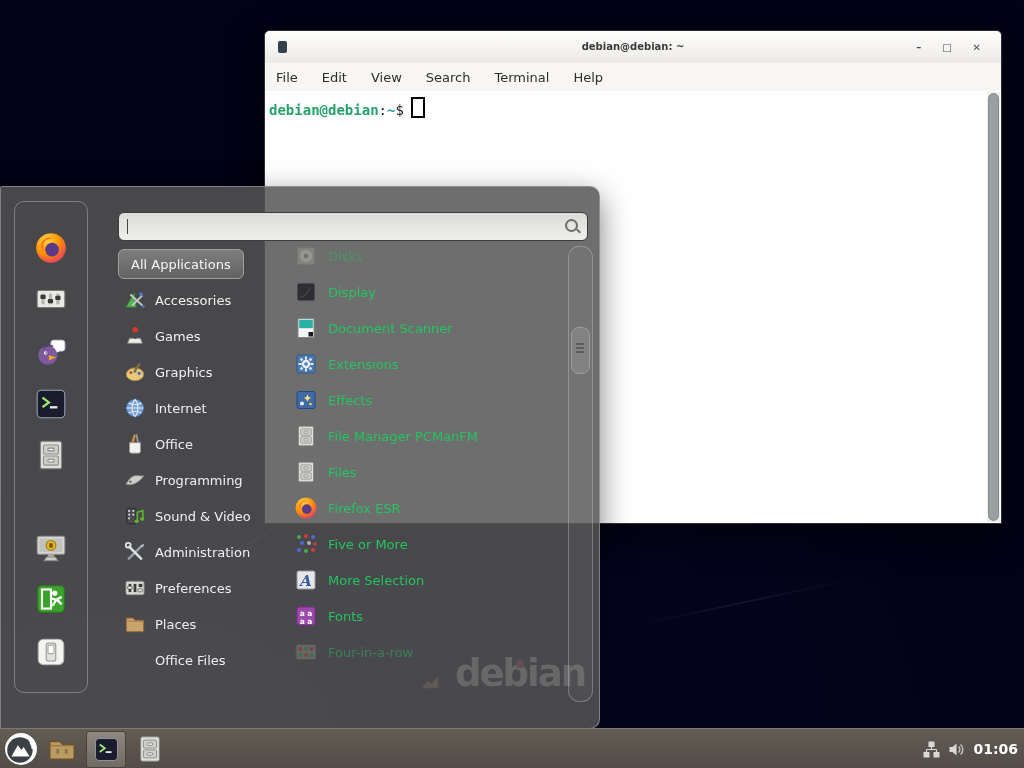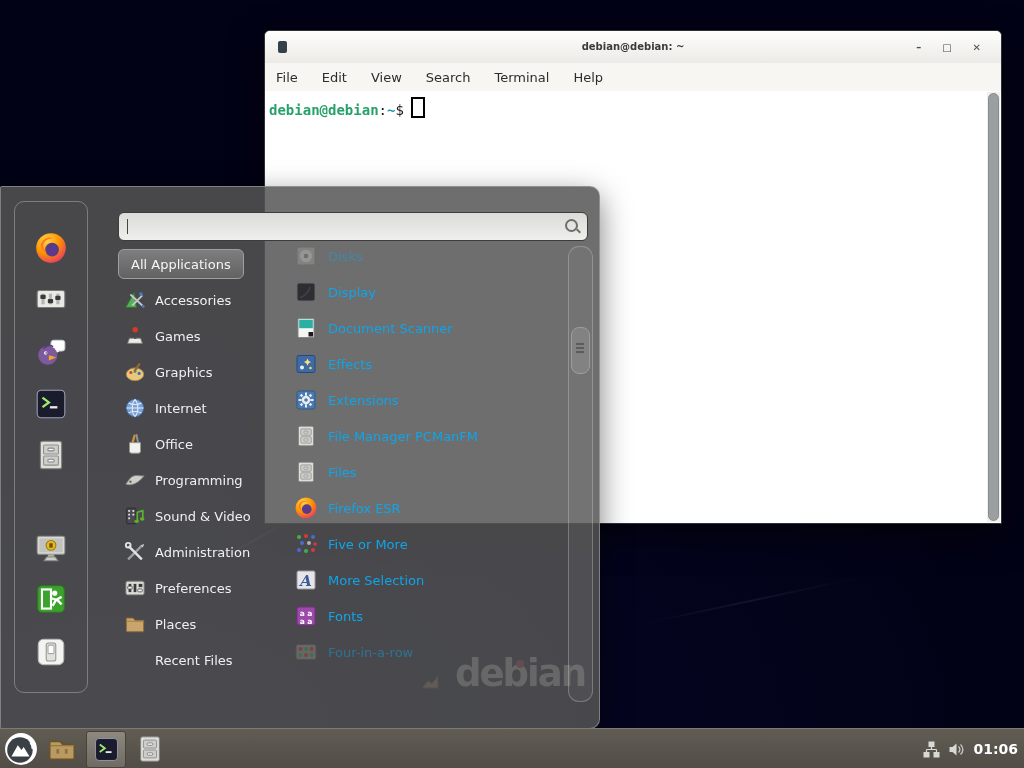--- a/index.html
+++ b/index.html
@@ -61,21 +61,21 @@
   .cat-selected{display:inline-flex;align-items:center;height:28px;padding:0 12px;margin:0 0 3px 1px;
     background:linear-gradient(#7e7e7e,#626262);border:1px solid #9e9e9e;border-radius:6px;
     color:#f5f5f5;font-size:13px;}
   .cat-row{display:flex;align-items:center;height:36px;gap:9px;padding-left:7px;
     color:#f0f0f0;font-size:13px;cursor:default;}
   .cat-row .ic{width:22px;height:22px;flex:0 0 22px;}
   .cat-row .ic svg{width:100%;height:100%;}
 
   #apps{left:283px;top:54px;width:282px;height:460px;overflow:hidden;}
   .app-row{display:flex;align-items:center;height:36px;gap:10px;padding-left:10px;
-    color:#0ea5e9;font-size:13px;cursor:default;}
+    color:#22c55e;font-size:13px;cursor:default;}
   .app-row:first-child{margin-top:-3px;}
   .app-row .ic{width:24px;height:24px;flex:0 0 24px;}
   .app-row .ic svg{width:100%;height:100%;}
   .app-row.faded{opacity:.45;}
   .app-row.faded2{opacity:.22;flex-direction:column;}
 
   #list-scroll{left:567px;top:59px;width:23px;height:454px;
     border:1px solid rgba(205,205,205,.35);border-radius:11px;background:rgba(255,255,255,.04);}
   #list-thumb{left:2px;top:80px;width:17px;height:45px;background:#828282;
     border:1px solid #9c9c9c;border-radius:8px;}
@@ -283,21 +283,21 @@
           </svg></span>
         <span>Preferences</span>
       </div><div class="cat-row">
         <span class="ic"><svg viewBox="0 0 24 24">
             <path d="M2.5 5.5h7.5l2 2.5h9.5v11a1.5 1.5 0 0 1-1.5 1.5h-16a1.5 1.5 0 0 1-1.5-1.5z" fill="#c9a46c" stroke="#86643a"></path>
             <path d="M2.5 9h19" stroke="#a8824a" stroke-width="1.2"></path>
           </svg></span>
         <span>Places</span>
       </div><div class="cat-row">
         <span class="ic"></span>
-        <span>Recent Files</span>
+        <span>Office Files</span>
       </div></div>
 
   <div id="apps" class="abs">
       <div class="app-row faded">
         <span class="ic"><svg viewBox="0 0 24 24">
             <rect x="3" y="3" width="18" height="18" rx="2" fill="#9c9c98" stroke="#6c6c68"></rect>
             <circle cx="12" cy="12" r="6.2" fill="#c6c6c2"></circle>
             <circle cx="12" cy="12" r="2" fill="#78787 4"></circle>
             <circle cx="12" cy="12" r="2" fill="#787874"></circle>
           </svg></span>
@@ -310,49 +310,49 @@
           </svg></span>
         <span>Display</span>
       </div>
       <div class="app-row">
         <span class="ic"><svg viewBox="0 0 24 24">
             <rect x="4" y="2.5" width="16" height="19" rx="1" fill="#f5f5f3" stroke="#84848a"></rect>
             <rect x="5.2" y="3.7" width="13.6" height="8.5" fill="#2ab0a2"></rect>
             <rect x="14.5" y="16" width="4.5" height="4.5" fill="#1a1a1a"></rect>
           </svg></span>
         <span>Document Scanner</span>
-      </div>
-      <div class="app-row">
-        <span class="ic"><svg viewBox="0 0 24 24">
-            <rect x="3" y="3.5" width="18" height="17" rx="2" fill="#3f6aa5" stroke="#1e4a85"></rect>
-            <path d="M13.5 6.5l1.2 2.4 2.4 1.2-2.4 1.2-1.2 2.4-1.2-2.4-2.4-1.2 2.4-1.2z" fill="#ffe27a"></path>
-            <circle cx="8" cy="15.5" r="2" fill="#e9eef5"></circle>
-            <circle cx="16.5" cy="16" r="1.3" fill="#ffd24a"></circle>
-          </svg></span>
-        <span>Effects</span>
       </div>
       <div class="app-row">
         <span class="ic"><svg viewBox="0 0 24 24">
             <rect x="3" y="3" width="18" height="18" rx="2" fill="#4a7ab0" stroke="#285a90"></rect>
             <g fill="#e9eef4">
               <circle cx="12" cy="12" r="4.2"></circle>
               <rect x="11" y="4.5" width="2" height="3.2"></rect>
               <rect x="11" y="16.3" width="2" height="3.2"></rect>
               <rect x="4.5" y="11" width="3.2" height="2"></rect>
               <rect x="16.3" y="11" width="3.2" height="2"></rect>
               <rect x="6.3" y="6.3" width="2.4" height="2.4" transform="rotate(45 7.5 7.5)"></rect>
               <rect x="15.3" y="6.3" width="2.4" height="2.4" transform="rotate(45 16.5 7.5)"></rect>
               <rect x="6.3" y="15.3" width="2.4" height="2.4" transform="rotate(45 7.5 16.5)"></rect>
               <rect x="15.3" y="15.3" width="2.4" height="2.4" transform="rotate(45 16.5 16.5)"></rect>
             </g>
             <circle cx="12" cy="12" r="1.8" fill="#4a7ab0"></circle>
           </svg></span>
         <span>Extensions</span>
       </div>
       <div class="app-row">
+        <span class="ic"><svg viewBox="0 0 24 24">
+            <rect x="3" y="3.5" width="18" height="17" rx="2" fill="#3f6aa5" stroke="#1e4a85"></rect>
+            <path d="M13.5 6.5l1.2 2.4 2.4 1.2-2.4 1.2-1.2 2.4-1.2-2.4-2.4-1.2 2.4-1.2z" fill="#ffe27a"></path>
+            <circle cx="8" cy="15.5" r="2" fill="#e9eef5"></circle>
+            <circle cx="16.5" cy="16" r="1.3" fill="#ffd24a"></circle>
+          </svg></span>
+        <span>Effects</span>
+      </div>
+      <div class="app-row">
         <span class="ic"><svg viewBox="0 0 32 32">
             <rect x="6" y="3" width="20" height="26" rx="2" fill="#dededb" stroke="#7f7f7b"></rect>
             <rect x="9" y="6.5" width="14" height="8.5" rx="1" fill="#cdcdc9" stroke="#8f8f8b"></rect>
             <rect x="13" y="9.5" width="6" height="2.6" rx="1.3" fill="#f3f3f1" stroke="#84848a"></rect>
             <rect x="9" y="17" width="14" height="8.5" rx="1" fill="#cdcdc9" stroke="#8f8f8b"></rect>
             <rect x="13" y="20" width="6" height="2.6" rx="1.3" fill="#f3f3f1" stroke="#84848a"></rect>
           </svg></span>
         <span>File Manager PCManFM</span>
       </div>
       <div class="app-row">

